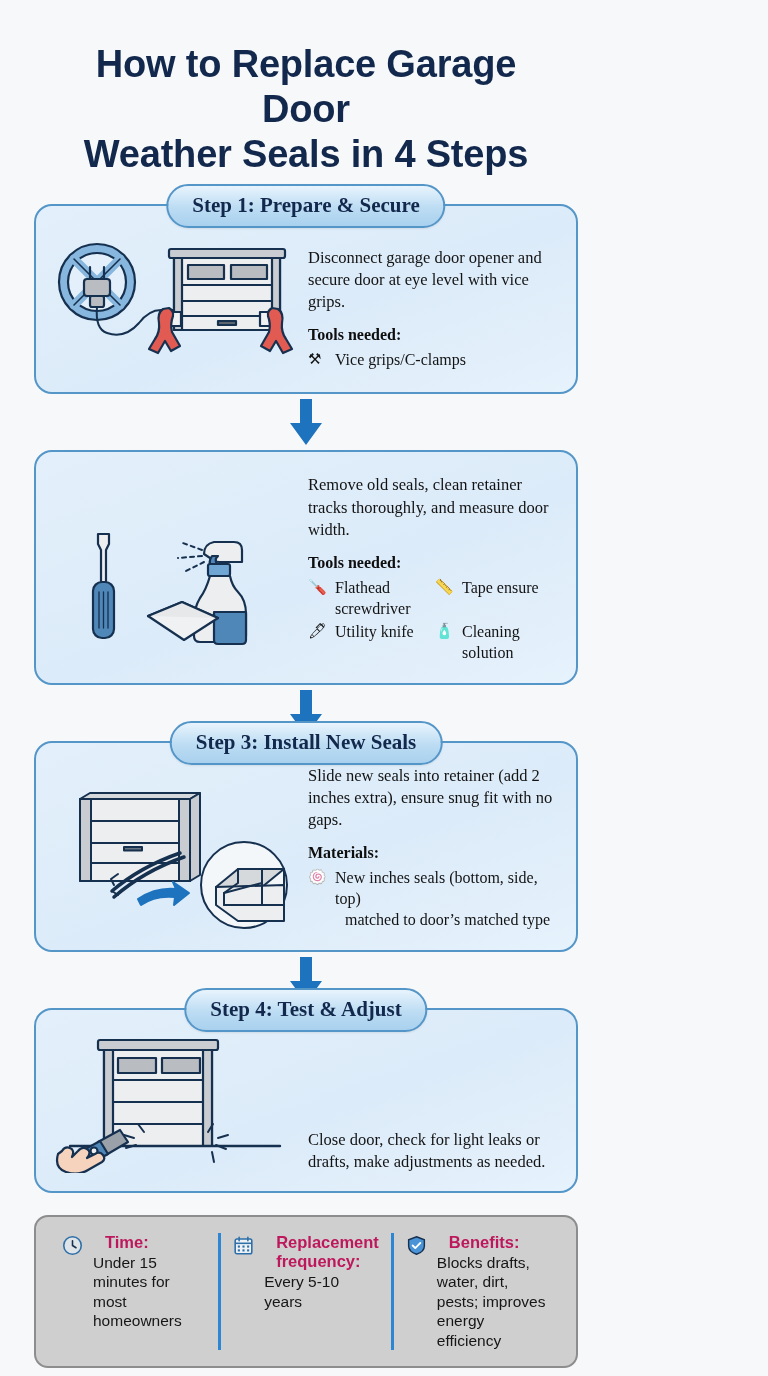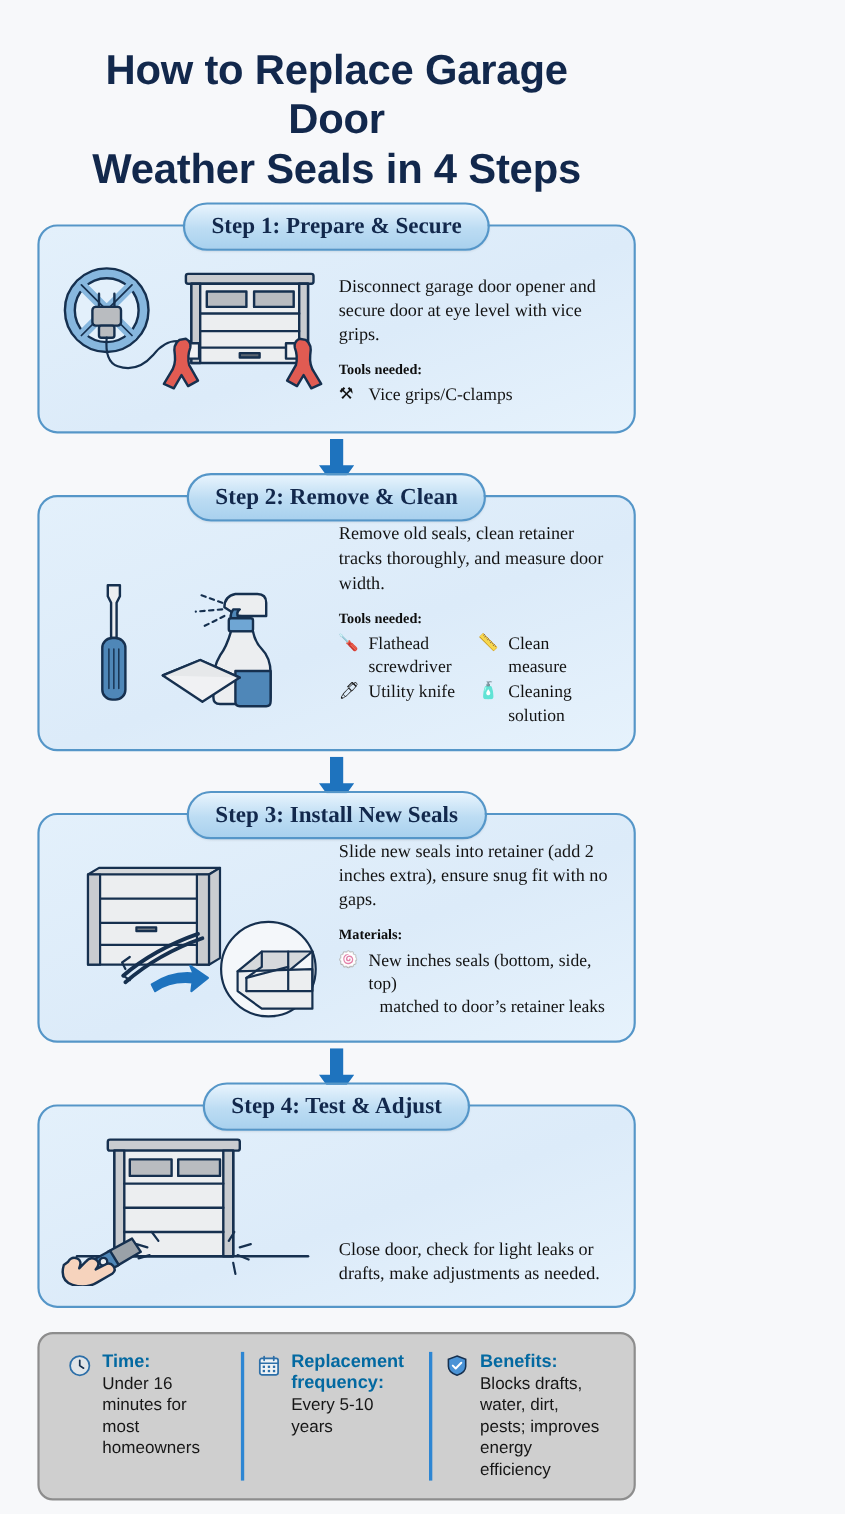--- a/index.html
+++ b/index.html
@@ -49,21 +49,21 @@
     font-size: 21px;
     font-weight: bold;
     white-space: nowrap;
     box-shadow: 0 1px 2px rgba(0,0,0,.08);
   }
   .card-inner { display: flex; align-items: flex-end; width: 100%; gap: 6px; }
   .illus { flex: 0 0 250px; height: 145px; position: relative; }
   .illus svg { display:block; width: 100%; height: 100%; }
   .content { flex: 1 1 auto; padding-top: 4px; }
   .desc { color: #131313; font-size: 16.5px; line-height: 1.34; }
-  .subhead { color: #0e0e0e; font-size: 13px; font-weight: bold; margin-top: 13px; }
+  .subhead { color: #0e0e0e; font-size: 16px; font-weight: bold; margin-top: 13px; }
   .tools { margin-top: 5px; }
   .tools.two-col { display: grid; grid-template-columns: 1fr 1fr; column-gap: 8px; row-gap: 1px; }
   .tool { display: flex; align-items: flex-start; gap: 7px; font-size: 16px; color: #131313; line-height: 1.3; padding: 1px 0; }
   .tool .ic { flex: 0 0 20px; font-size: 15px; line-height: 1.3; filter: grayscale(.15); }
   .tool .tx { flex: 1 1 auto; }
   .tool .tx .cont { display: block; padding-left: 10px; }
 
   
   .h1 .card { min-height: 190px; }
   .h2 .card { min-height: 190px; }
@@ -81,21 +81,21 @@
     border-radius: 14px;
     background: #cfcfcf;
     display: flex;
     align-items: stretch;
     padding: 16px 14px;
   }
   .fcol { flex: 1 1 0; display: flex; gap: 9px; padding: 0 12px; position: relative; }
   .fcol + .fcol { border-left: 3px solid #2d86d3; }
   .ficon { flex: 0 0 22px; padding-top: 2px; }
   .ftext { flex: 1 1 auto; }
-  .flabel { font-size: 16.5px; font-weight: bold; color: #0369a1; line-height: 1.17; }
+  .flabel { font-size: 16.5px; font-weight: bold; color: #be185d; line-height: 1.17; margin-left: 12px; }
   .fval { font-size: 15.5px; color: #161616; line-height: 1.25; margin-top: 1px; }
 </style>
 </head>
 <body>
 
 <div class="page">
 
   <h1 class="title">
     <span>How to Replace Garage Door</span>
     <span class="l2">Weather Seals in 4 Steps</span>
@@ -154,21 +154,20 @@
       </div>
     </div>
 
     <div class="arrow">
       <svg width="40" height="46" viewBox="0 0 40 46">
           <path d="M14 0 h12 v24 h10 L20 46 L4 24 h10 z" fill="#1e73be"></path>
         </svg>
     </div>
 
     <div class="step-block h2">
-      <div class="pill">Step 2: Remove &amp; Clean</div>
       <div class="card">
         <div class="card-inner">
           <div class="illus">
             <svg viewBox="0 0 250 145">
               <g stroke="#16304f" stroke-width="2.2" fill="none" stroke-linejoin="round" stroke-linecap="round">
 
                 <path d="M46 14 h11 v10 l-3 6 v32 h-5 v-32 l-3 -6 z" fill="#eceef0"></path>
                 <rect x="41" y="62" width="21" height="56" rx="9" fill="#4f87b8"></rect>
                 <path d="M47 72 v36 M51.5 72 v36 M56 72 v36" stroke="#16304f" stroke-width="1.3"></path>
 
@@ -190,21 +189,21 @@
           <div class="content">
             <div class="desc">Remove old seals, clean retainer tracks thoroughly, and measure door width.</div>
             <div class="subhead">Tools needed:</div>
             <div class="tools two-col">
               <div class="tool">
                 <span class="ic">🪛</span>
                 <span class="tx">Flathead screwdriver</span>
               </div>
               <div class="tool">
                 <span class="ic">📏</span>
-                <span class="tx">Clean measure</span>
+                <span class="tx">Tape ensure</span>
               </div>
               <div class="tool">
                 <span class="ic">🖊</span>
                 <span class="tx">Utility knife</span>
               </div>
               <div class="tool">
                 <span class="ic">🧴</span>
                 <span class="tx">Cleaning solution</span>
               </div>
             </div>
@@ -252,21 +251,21 @@
             </svg>
           </div>
           <div class="content">
             <div class="desc">Slide new seals into retainer (add 2 inches extra), ensure snug fit with no gaps.</div>
             <div class="subhead">Materials:</div>
             <div class="tools">
               <div class="tool">
                 <span class="ic">🍥</span>
                 <span class="tx">
                   <span>New inches seals (bottom, side, top)</span>
-                  <span class="cont">matched to door’s retainer leaks</span>
+                  <span class="cont">matched to door’s matched type</span>
                 </span>
               </div>
             </div>
           </div>
         </div>
       </div>
     </div>
 
     <div class="arrow">
       <svg width="40" height="46" viewBox="0 0 40 46">
@@ -319,21 +318,21 @@
 
     <div class="fcol">
       <div class="ficon">
         <svg width="21" height="21" viewBox="0 0 24 24">
             <circle cx="12" cy="12" r="10" fill="#dfe4e8" stroke="#2d6fa8" stroke-width="1.8"></circle>
             <path d="M12 6.5 V12 l4 2.6" stroke="#16304f" stroke-width="1.8" fill="none" stroke-linecap="round"></path>
           </svg>
       </div>
       <div class="ftext">
         <div class="flabel">Time:</div>
-        <div class="fval">Under 16 minutes for most homeowners</div>
+        <div class="fval">Under 15 minutes for most homeowners</div>
       </div>
     </div>
 
     <div class="fcol">
       <div class="ficon">
         <svg width="21" height="21" viewBox="0 0 24 24">
             <rect x="2.5" y="4.5" width="19" height="17" rx="2" fill="#eef2f5" stroke="#2d6fa8" stroke-width="1.8"></rect>
             <path d="M2.5 9.5 h19" stroke="#2d6fa8" stroke-width="1.8"></path>
             <path d="M7 2.5 v4 M17 2.5 v4" stroke="#2d6fa8" stroke-width="1.8" stroke-linecap="round"></path>
             <g fill="#2d6fa8">

